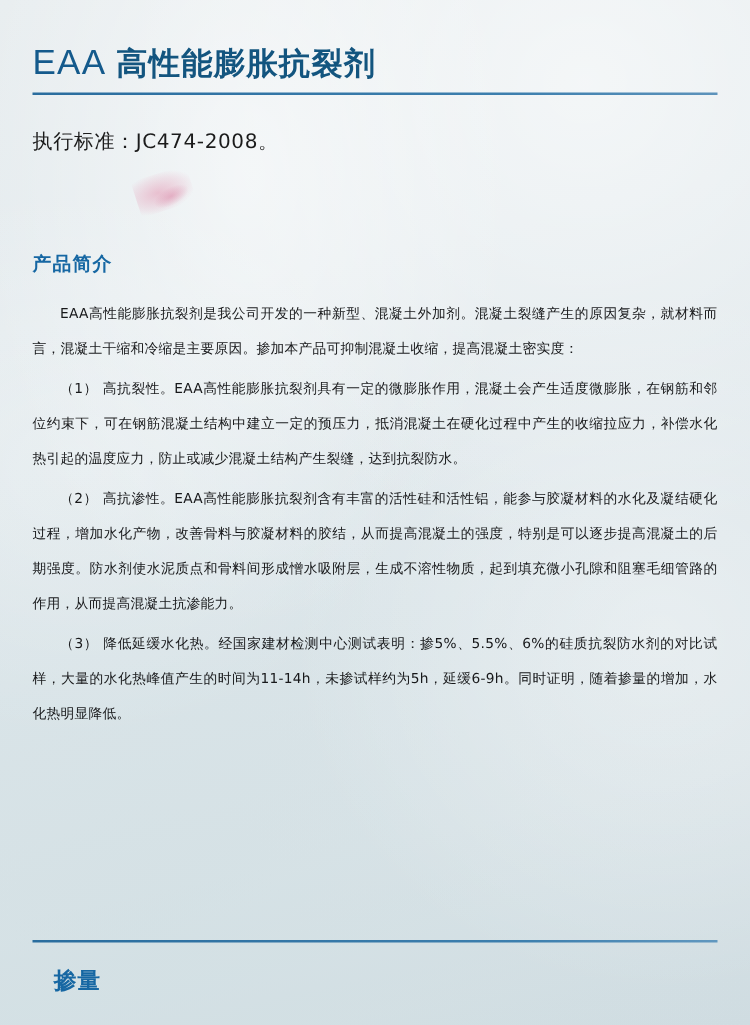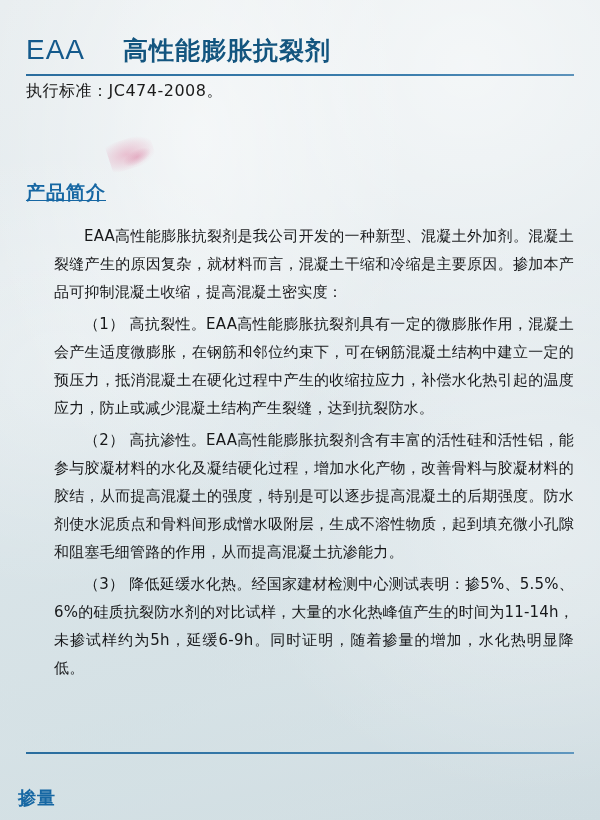--- a/index.html
+++ b/index.html
@@ -70,81 +70,78 @@
   }
   .title-code {
     font-size: 28px;
     color: #145a8c;
     letter-spacing: 1px;
     font-family: "Liberation Sans", sans-serif;
   }
   .title-name {
     font-size: 25px;
     color: #13557f;
-    margin-left: 38px;
+    margin-left: 8px;
     font-weight: 600;
     letter-spacing: 1px;
   }
   .title-rule {
     margin: 7px 0 0 0;
     height: 2px;
     background: linear-gradient(90deg, #2a6d9e 0%, #3d7fae 70%, #5d93bb 100%);
     width: 548px;
   }
 
   .standard-line {
     font-size: 16px;
     color: #1b1b1b;
-    margin-top: 5px;
+    margin-top: 27px;
     letter-spacing: 0.5px;
   }
 
   .section-head {
-    font-size: 19px;
+    font-size: 15px;
     color: #1667a3;
     font-weight: 700;
     margin-top: 78px;
     letter-spacing: 1px;
-    text-decoration: underline;
   }
 
   .body-text {
     margin-top: 16px;
-    font-size: 15px;
+    font-size: 11px;
     line-height: 28px;
     color: #17181a;
     text-align: justify;
     letter-spacing: 0.2px;
-    margin-left: 28px;
   }
   .para {
     margin: 0 0 4px 0;
     text-indent: 2em;
   }
   .para.tight {
     margin-bottom: 0;
   }
 
   .bottom-rule {
     position: absolute;
     left: 26px;
     top: 752px;
     width: 548px;
     height: 2px;
     background: linear-gradient(90deg, #2a6d9e 0%, #3d7fae 72%, #6197bf 100%);
     z-index: 2;
   }
   .footer-row {
     position: absolute;
-    left: 18px;
+    left: 43px;
     top: 772px;
     display: flex;
     align-items: flex-end;
     z-index: 2;
-    margin-top: 14px;
   }
   .footer-label {
     font-size: 18px;
     color: #1667a3;
     font-weight: 700;
     letter-spacing: 1px;
   }
   .footer-value {
     font-size: 16px;
     color: #18191b;

